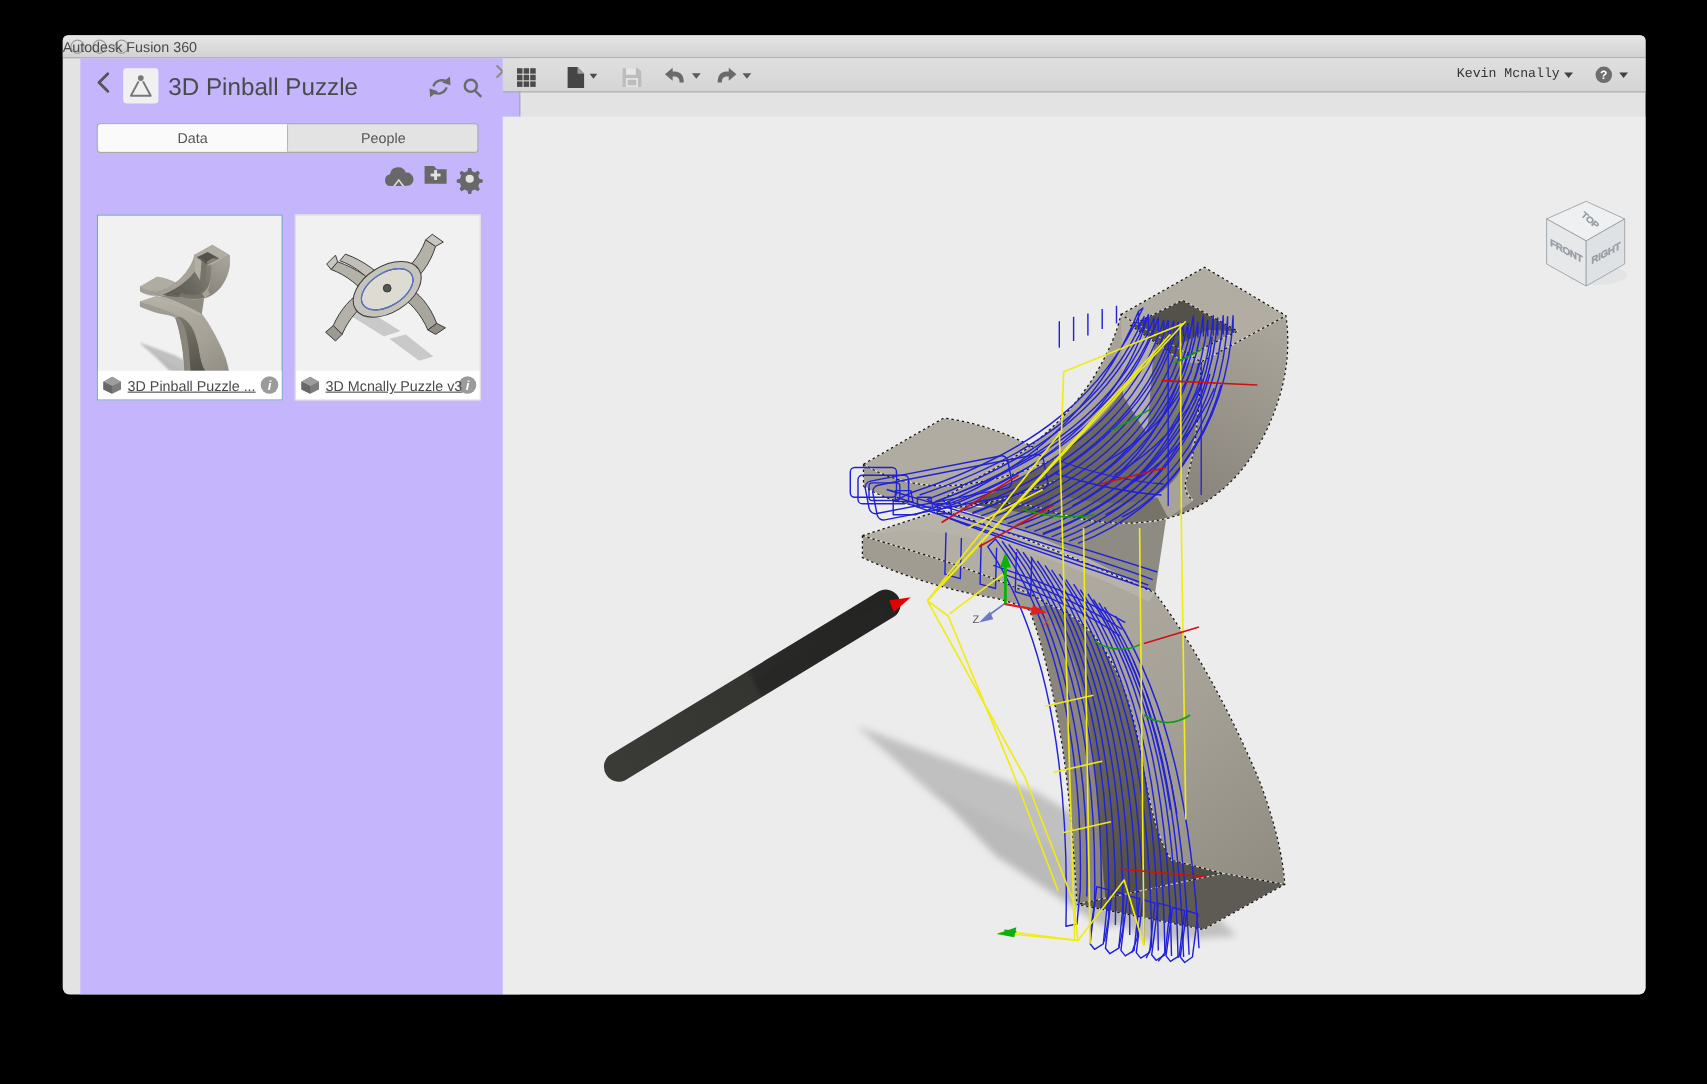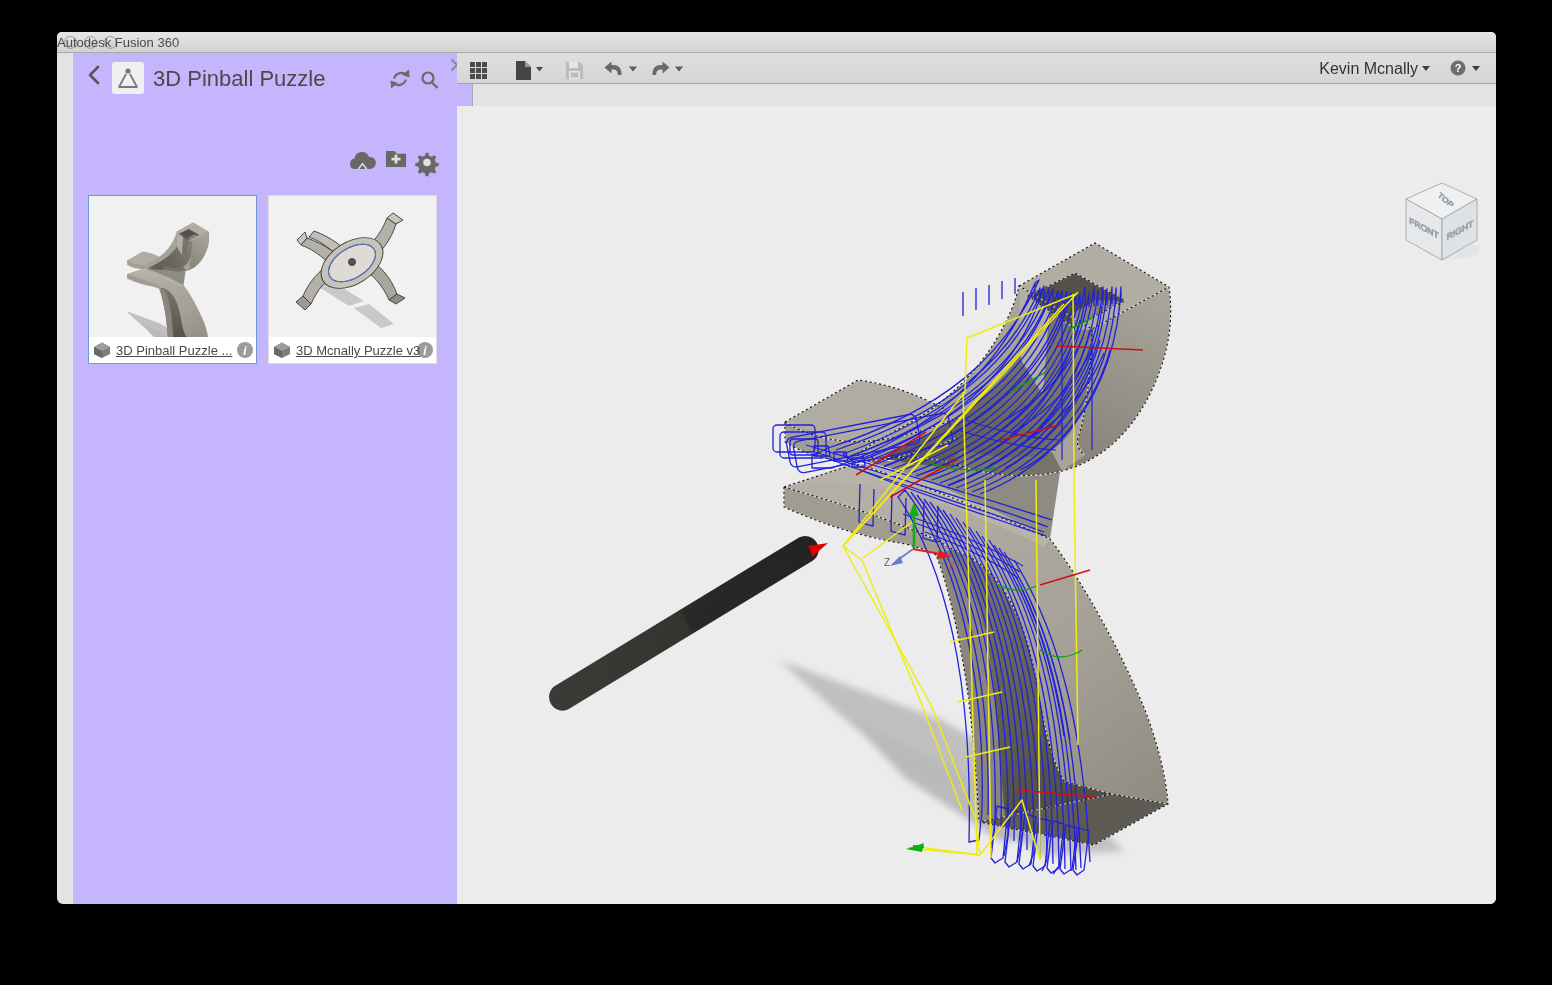--- a/index.html
+++ b/index.html
@@ -16,21 +16,21 @@
 #canvas{position:absolute;left:400px;top:74px;width:1039px;height:798px;background:#ececec;}
 .ptitle{position:absolute;left:80px;top:13px;font-size:22px;color:#4a4a4a;}
 #tabs{position:absolute;left:15px;top:59px;width:347px;height:27px;border:1px solid #a9a9a9;border-radius:3px;background:#e3e3e3;}
 #tabs .data{position:absolute;left:0;top:0;width:173px;height:25px;background:#fafafa;border-right:1px solid #a9a9a9;border-radius:3px 0 0 3px;}
 #tabs span{display:block;text-align:center;font-size:13px;color:#555;padding-top:5px;}
 .card{position:absolute;top:142px;width:169px;height:169px;background:#f1f1f1;}
 #card1{left:15px;border:1px solid #6b9bd2;}
 #card2{left:195px;border:1px solid #dedede;}
 .cap{position:absolute;left:0;bottom:0;width:100%;height:26px;background:#fff;}
 .cap .t{position:absolute;left:27px;top:6px;font-size:13px;color:#4a4a4a;white-space:nowrap;text-decoration:underline;}
-.usr{position:absolute;right:78px;top:7px;font-size:16px;color:#333;}
+.usr{position:absolute;right:78px;top:7px;font-size:12px;color:#333;font-family:Liberation Mono, monospace;}
 </style>
 </head>
 <body>
 <div id="win">
   <div id="titlebar">
     <div class="light" style="left:7px"></div>
     <div class="light" style="left:27px"></div>
     <div class="light" style="left:47px"></div>
     <div id="ttext">Autodesk Fusion 360</div>
   </div>
@@ -46,20 +46,28 @@
         <path d="M355 25 m-5.5 0 a5.5 5.5 0 1 0 11 0 a5.5 5.5 0 1 0 -11 0"></path>
         <path d="M359 29.5 l5.5 5.5"></path>
       </g>
       <path d="M336 16.5 l0.5 8 -7.5 -2.5 z" fill="#6a6a6a"></path>
       <path d="M318 35.5 l-0.5 -8 7.5 2.5 z" fill="#6a6a6a"></path>
       <g stroke="#8c8c8c" stroke-width="2" stroke-linecap="round">
         <path d="M379 7 l10 10 M389 7 l-10 10"></path>
       </g>
     </svg>
     <div class="ptitle">3D Pinball Puzzle</div>
+    <div id="tabs">
+      <div class="data">
+          <span>Data</span>
+        </div>
+      <div style="position:absolute;left:173px;top:0;width:173px;height:25px;">
+          <span>People</span>
+        </div>
+    </div>
     <svg width="400" height="40" style="position:absolute;left:0;top:85px">
       <g fill="#686868">
         <path d="M280.5 31 a5.5 5.5 0 0 1 1 -10.5 a7.5 7.5 0 0 1 14.5 -1.5 a5.6 5.6 0 0 1 1.8 11.9 z"></path>
         <path d="M284.5 31 l5 -6.5 5 6.5 z" fill="#e2e2e2"></path>
         <path d="M286.3 31 l3.2 -4.2 3.2 4.2 z"></path>
         <path d="M313 13 h8.5 l2.5 2.8 h9 v13.2 h-20 z"></path>
         <rect x="318.5" y="19.8" width="9" height="2.6" fill="#e2e2e2"></rect>
         <rect x="321.7" y="16.6" width="2.6" height="9" fill="#e2e2e2"></rect>
       </g>
       <g fill="#686868" transform="translate(354 24.5) scale(0.78)">

